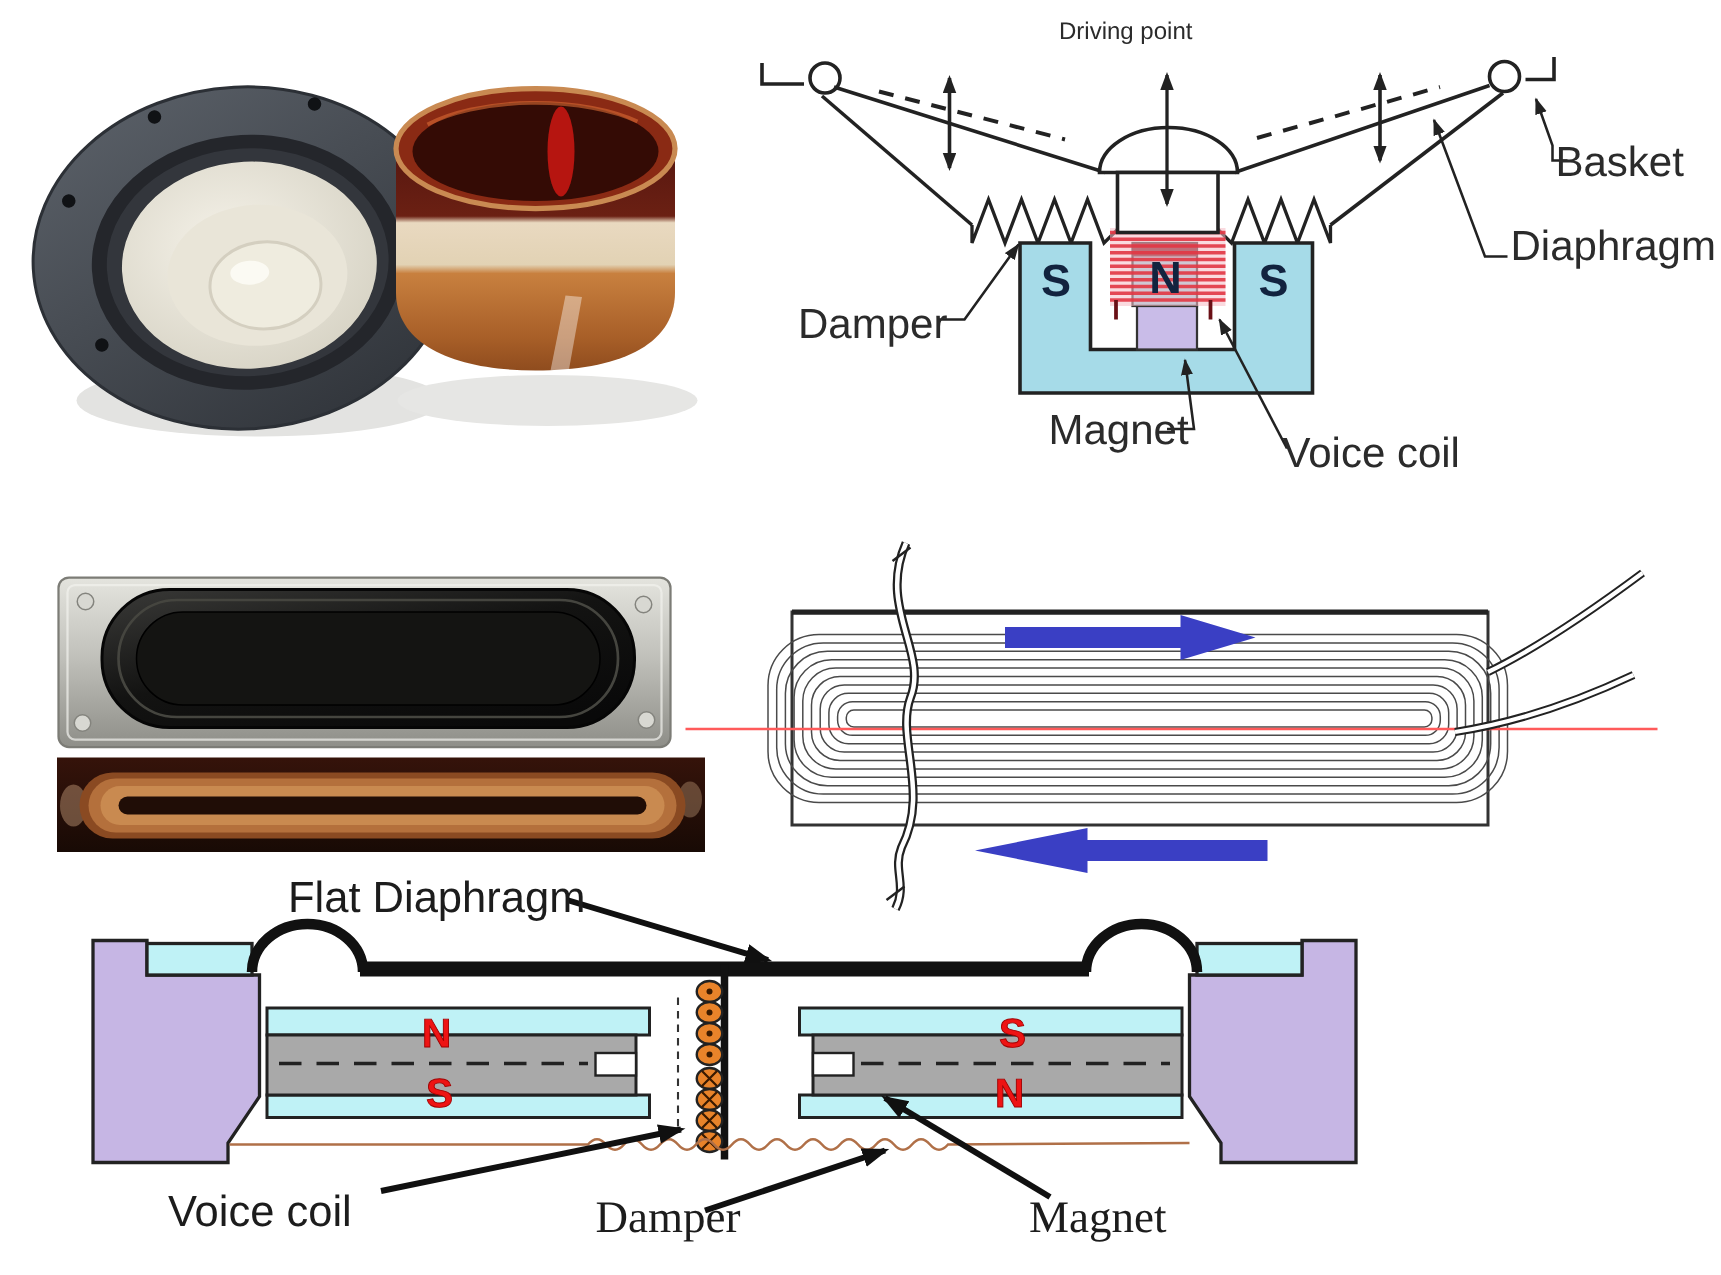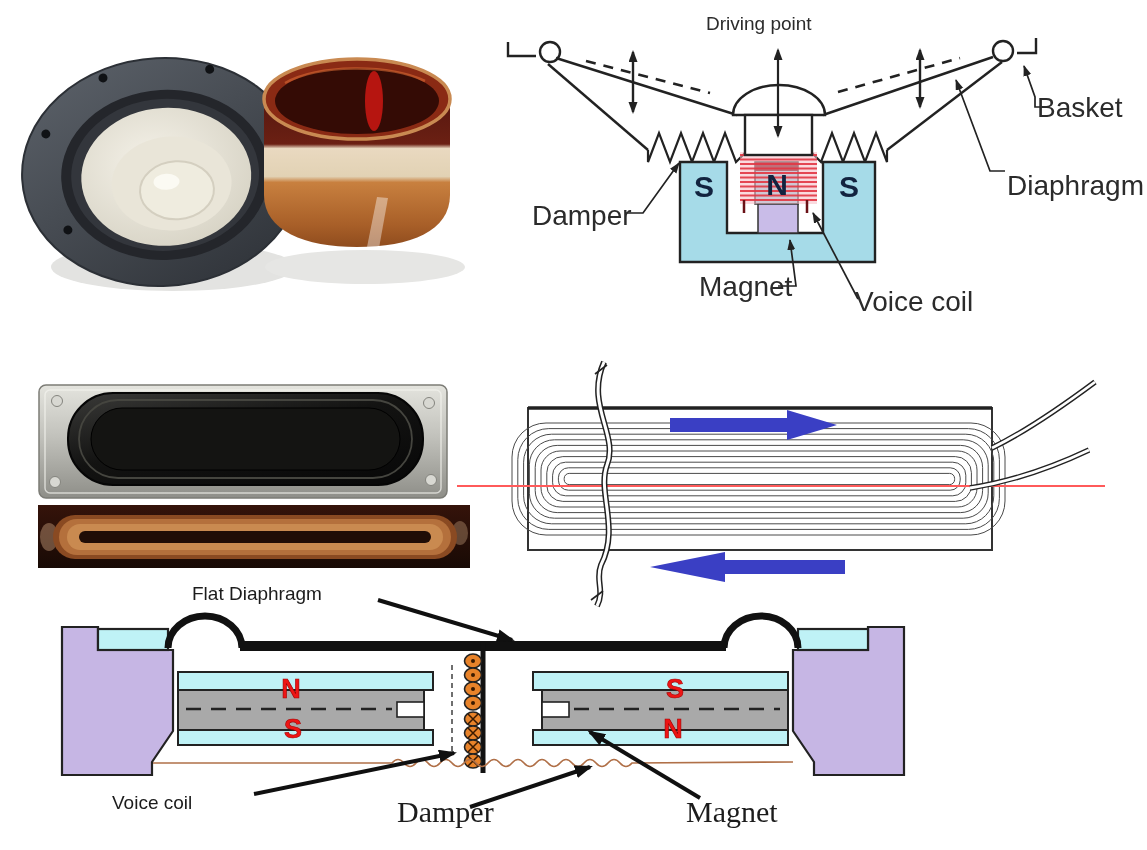--- a/index.html
+++ b/index.html
@@ -1,21 +1,21 @@
 <!DOCTYPE html>
 <html><head>
 <meta charset="utf-8">
 <style>
   html,body{margin:0;padding:0;background:#fff;}
   #stage{position:relative;width:1147px;height:850px;background:#ffffff;overflow:hidden;
          font-family:"Liberation Sans",sans-serif;}
   .panel{position:absolute;}
   .lbl{position:absolute;color:#2b2b2b;font-size:28px;white-space:nowrap;
        font-family:"Liberation Sans",sans-serif;}
-  .lbl-big{font-size:19px;color:#1c1c1c;}
+  .lbl-big{font-size:29px;color:#1c1c1c;}
   .lbl-serif{font-family:"Liberation Serif",serif;font-size:30px;color:#1c1c1c;}
   svg text.pole{font-family:"Liberation Sans",sans-serif;font-weight:bold;}
   svg text.brand{font-family:"Liberation Sans",sans-serif;}
 </style>
 </head>
 <body>
 
 <div id="stage">
 
   <svg width="0" height="0" style="position:absolute">
@@ -286,23 +286,23 @@
     </g>
 
     <g stroke="#101010" stroke-width="4">
       <line x1="338" y1="15" x2="472" y2="55" marker-end="url(#ah-b)"></line>
       <line x1="214" y1="209" x2="414" y2="168" marker-end="url(#ah-b)"></line>
       <line x1="430" y1="222" x2="550" y2="182" marker-end="url(#ah-b)"></line>
       <line x1="660" y1="213" x2="550" y2="147" marker-end="url(#ah-b)"></line>
     </g>
   </svg>
 
-  <div class="lbl" style="left:706px;top:13px;font-size:19px">Driving point</div>
+  <div class="lbl" style="left:706px;top:13px;font-size:16px">Driving point</div>
   <div class="lbl" style="left:1037px;top:92px">Basket</div>
-  <div class="lbl" style="left:1007px;top:170px">Diaphragm</div>
+  <div class="lbl" style="left:1007px;top:148px">Diaphragm</div>
   <div class="lbl" style="left:532px;top:200px">Damper</div>
   <div class="lbl" style="left:699px;top:271px">Magnet</div>
   <div class="lbl" style="left:855px;top:286px">Voice coil</div>
 
   <div class="lbl lbl-big" style="left:192px;top:583px">Flat Diaphragm</div>
   <div class="lbl lbl-big" style="left:112px;top:792px">Voice coil</div>
   <div class="lbl lbl-serif" style="left:397px;top:795px">Damper</div>
   <div class="lbl lbl-serif" style="left:686px;top:795px">Magnet</div>
 </div>
 

